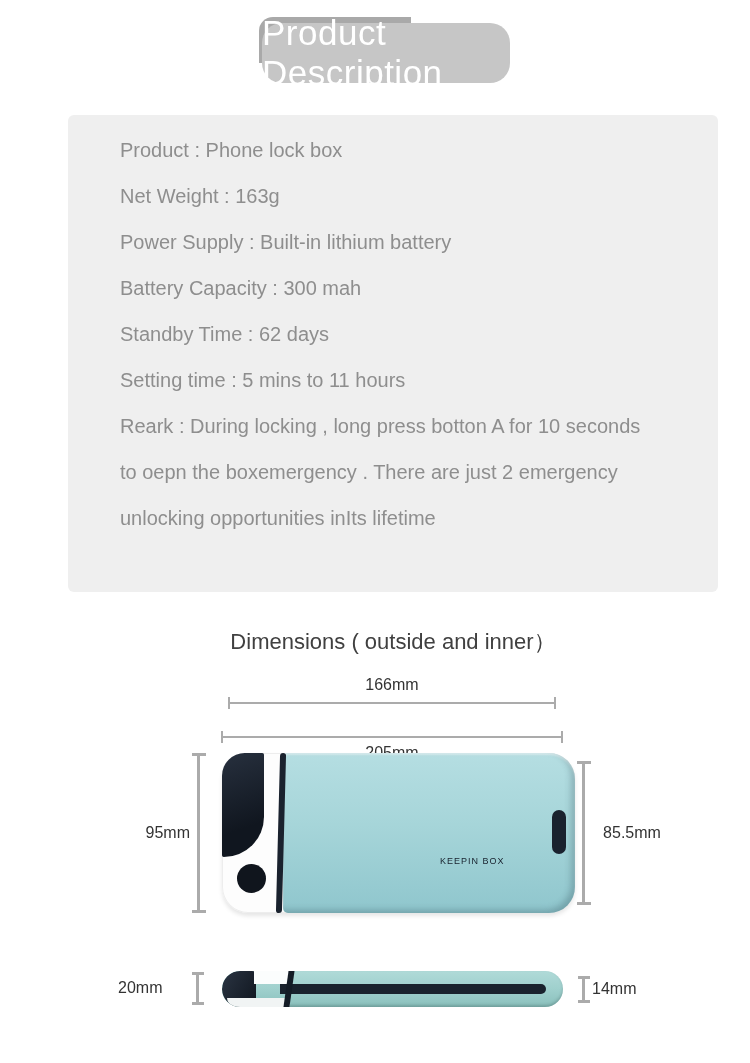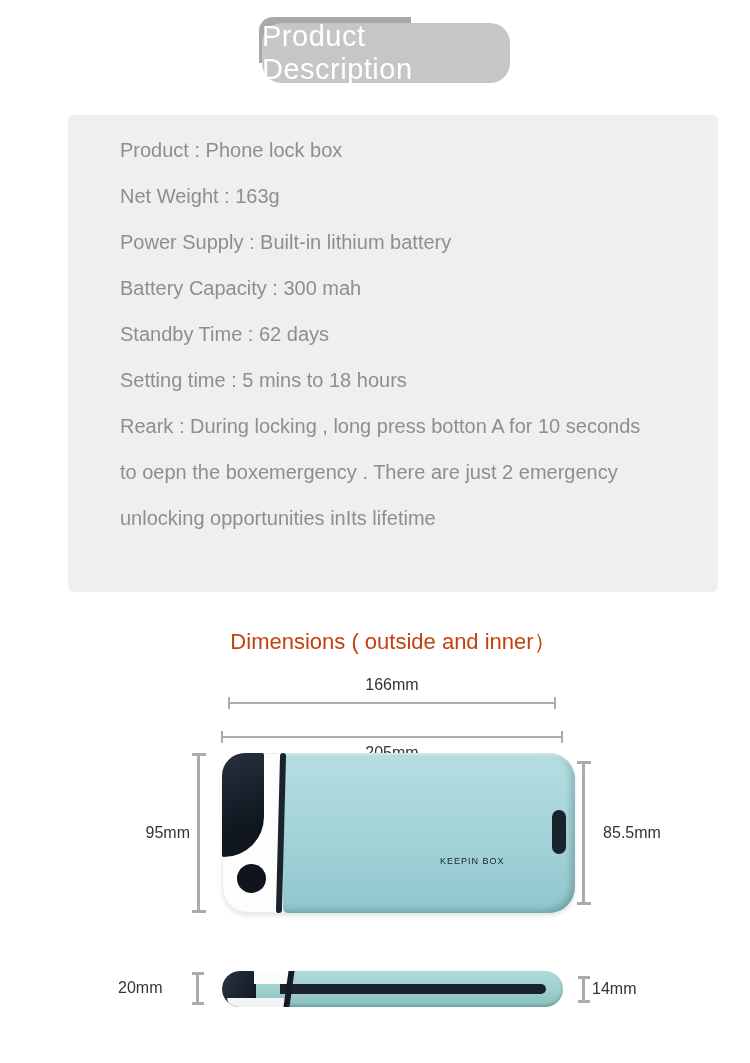--- a/index.html
+++ b/index.html
@@ -7,32 +7,32 @@
     position:relative;width:750px;height:1063px;background:#ffffff;overflow:hidden;
     font-family:"Liberation Sans", sans-serif;
   }
 
   
   .badge-wrap{position:absolute;left:262px;top:23px;width:248px;height:60px;}
   .badge-shadow{position:absolute;left:-3px;top:-6px;width:152px;height:46px;
     background:#a9a9a9;border-radius:14px 0 0 0;}
   .badge{position:absolute;inset:0;background:#c6c6c6;border-radius:20px;
     display:flex;align-items:center;justify-content:center;
-    color:#ffffff;font-size:29px;letter-spacing:.5px;}
+    color:#ffffff;font-size:35px;letter-spacing:.5px;}
 
   
   .spec-box{position:absolute;left:68px;top:115px;width:650px;height:477px;
     background:#efefef;border-radius:6px;box-sizing:border-box;
     padding:12px 30px 0 52px;}
   .spec-box p{margin:0;line-height:46px;font-size:20px;color:#8e8e8e;
     white-space:nowrap;}
 
   
   .dim-title{position:absolute;left:36px;top:627px;width:714px;margin:0;
-    text-align:center;font-size:22px;font-weight:400;color:#c2410c;}
+    text-align:center;font-size:22px;font-weight:400;color:#404040;}
 
   
   .meas-label{position:absolute;font-size:16px;color:#333333;}
   .hline{position:absolute;height:2px;background:#ababab;}
   .hline .tick{position:absolute;width:2px;height:12px;top:-5px;background:#ababab;}
   .hline .tick.l{left:0}
   .hline .tick.r{right:0}
   .vline{position:absolute;width:3px;background:#ababab;}
   .vline .cap{position:absolute;height:3px;left:-5.5px;width:14px;background:#ababab;}
   .vline .cap.sm{width:12px;left:-4.5px;}
@@ -97,21 +97,21 @@
     <div class="badge-shadow"></div>
     <div class="badge">Product Description</div>
   </div>
 
   <div class="spec-box">
     <p>Product : Phone lock box</p>
     <p>Net Weight : 163g</p>
     <p>Power Supply : Built-in lithium battery</p>
     <p>Battery Capacity : 300 mah</p>
     <p>Standby Time : 62 days</p>
-    <p>Setting time : 5 mins to 18 hours</p>
+    <p>Setting time : 5 mins to 11 hours</p>
     <p>Reark : During locking , long press botton A for 10 seconds</p>
     <p>to oepn the boxemergency . There are just 2 emergency</p>
     <p>unlocking opportunities inIts lifetime</p>
   </div>
 
   <h2 class="dim-title">Dimensions ( outside and inner）</h2>
 
   <div class="meas-label" id="lbl-166">166mm</div>
   <div class="hline" id="line-166">
     <div class="tick l"></div>

